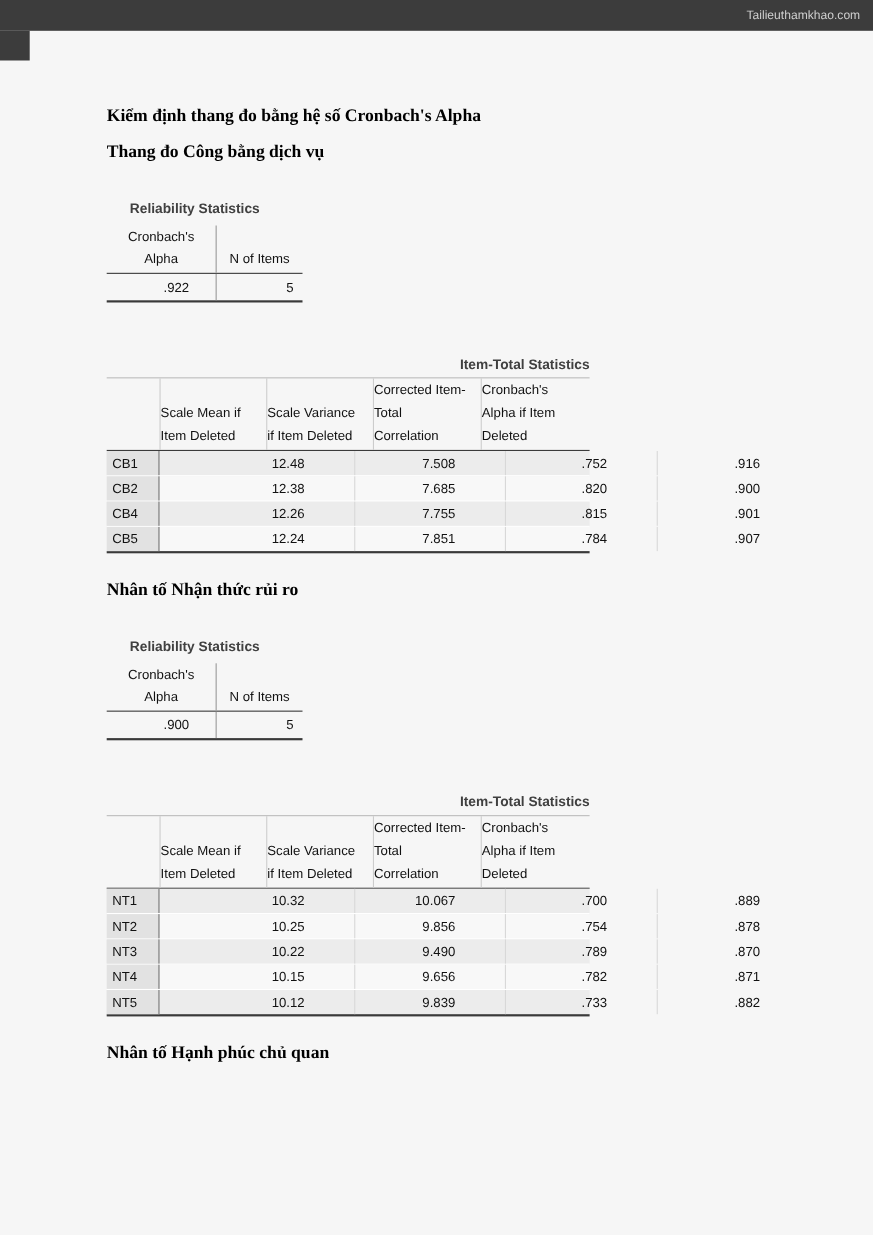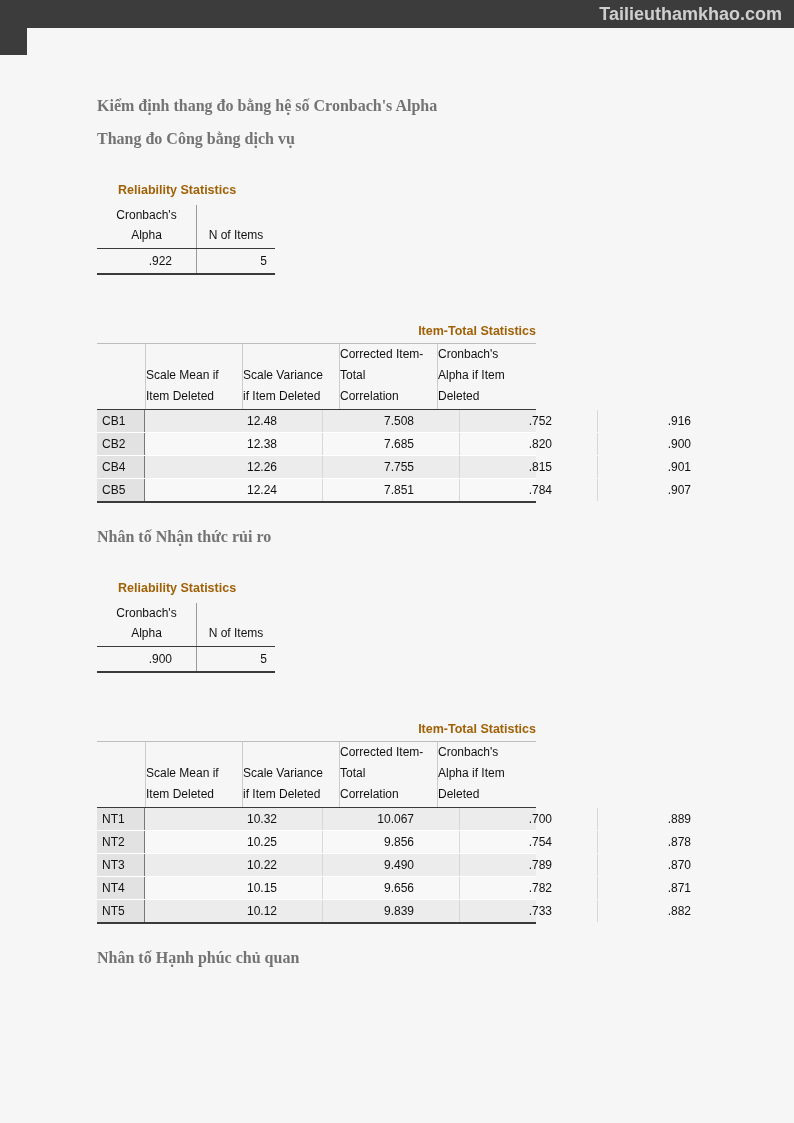--- a/index.html
+++ b/index.html
@@ -16,48 +16,48 @@
     position: absolute;
     top: 0; left: 0;
     width: 794px; height: 28px;
     background: #3c3c3c;
     display: flex;
     align-items: center;
     justify-content: flex-end;
     box-sizing: border-box;
     padding-right: 12px;
   }
-  .topbar-text { color: #cfcfcf; font-size: 18px; font-weight: bold; }
+  .topbar-text { color: #cfcfcf; font-size: 11px; }
   .corner-square {
     position: absolute;
     top: 28px; left: 0;
     width: 27px; height: 27px;
     background: #3c3c3c;
   }
   .content {
     position: absolute;
     top: 0; left: 0;
     padding: 96px 0 0 97px;
     width: 640px;
   }
   .heading {
     font-family: "Liberation Serif", serif;
     font-weight: bold;
     font-size: 16px;
     line-height: 20px;
     margin: 0;
-    color: #737373;
+    color: #000000;
   }
   .h-main { margin-bottom: 13px; }
   .section-heading { margin-top: 24px; }
   .spss-title {
     font-weight: bold;
     font-size: 12.5px;
     line-height: 16px;
-    color: #a16207;
+    color: #404040;
     margin: 0;
   }
   .rel-title { margin-top: 33px; margin-left: 21px; }
   
   .rel-table { width: 178px; font-size: 12px; margin-top: 7px; }
   .rel-head {
     display: grid;
     grid-template-columns: 100px 78px;
     border-bottom: 1px solid #3a3a3a;
   }

